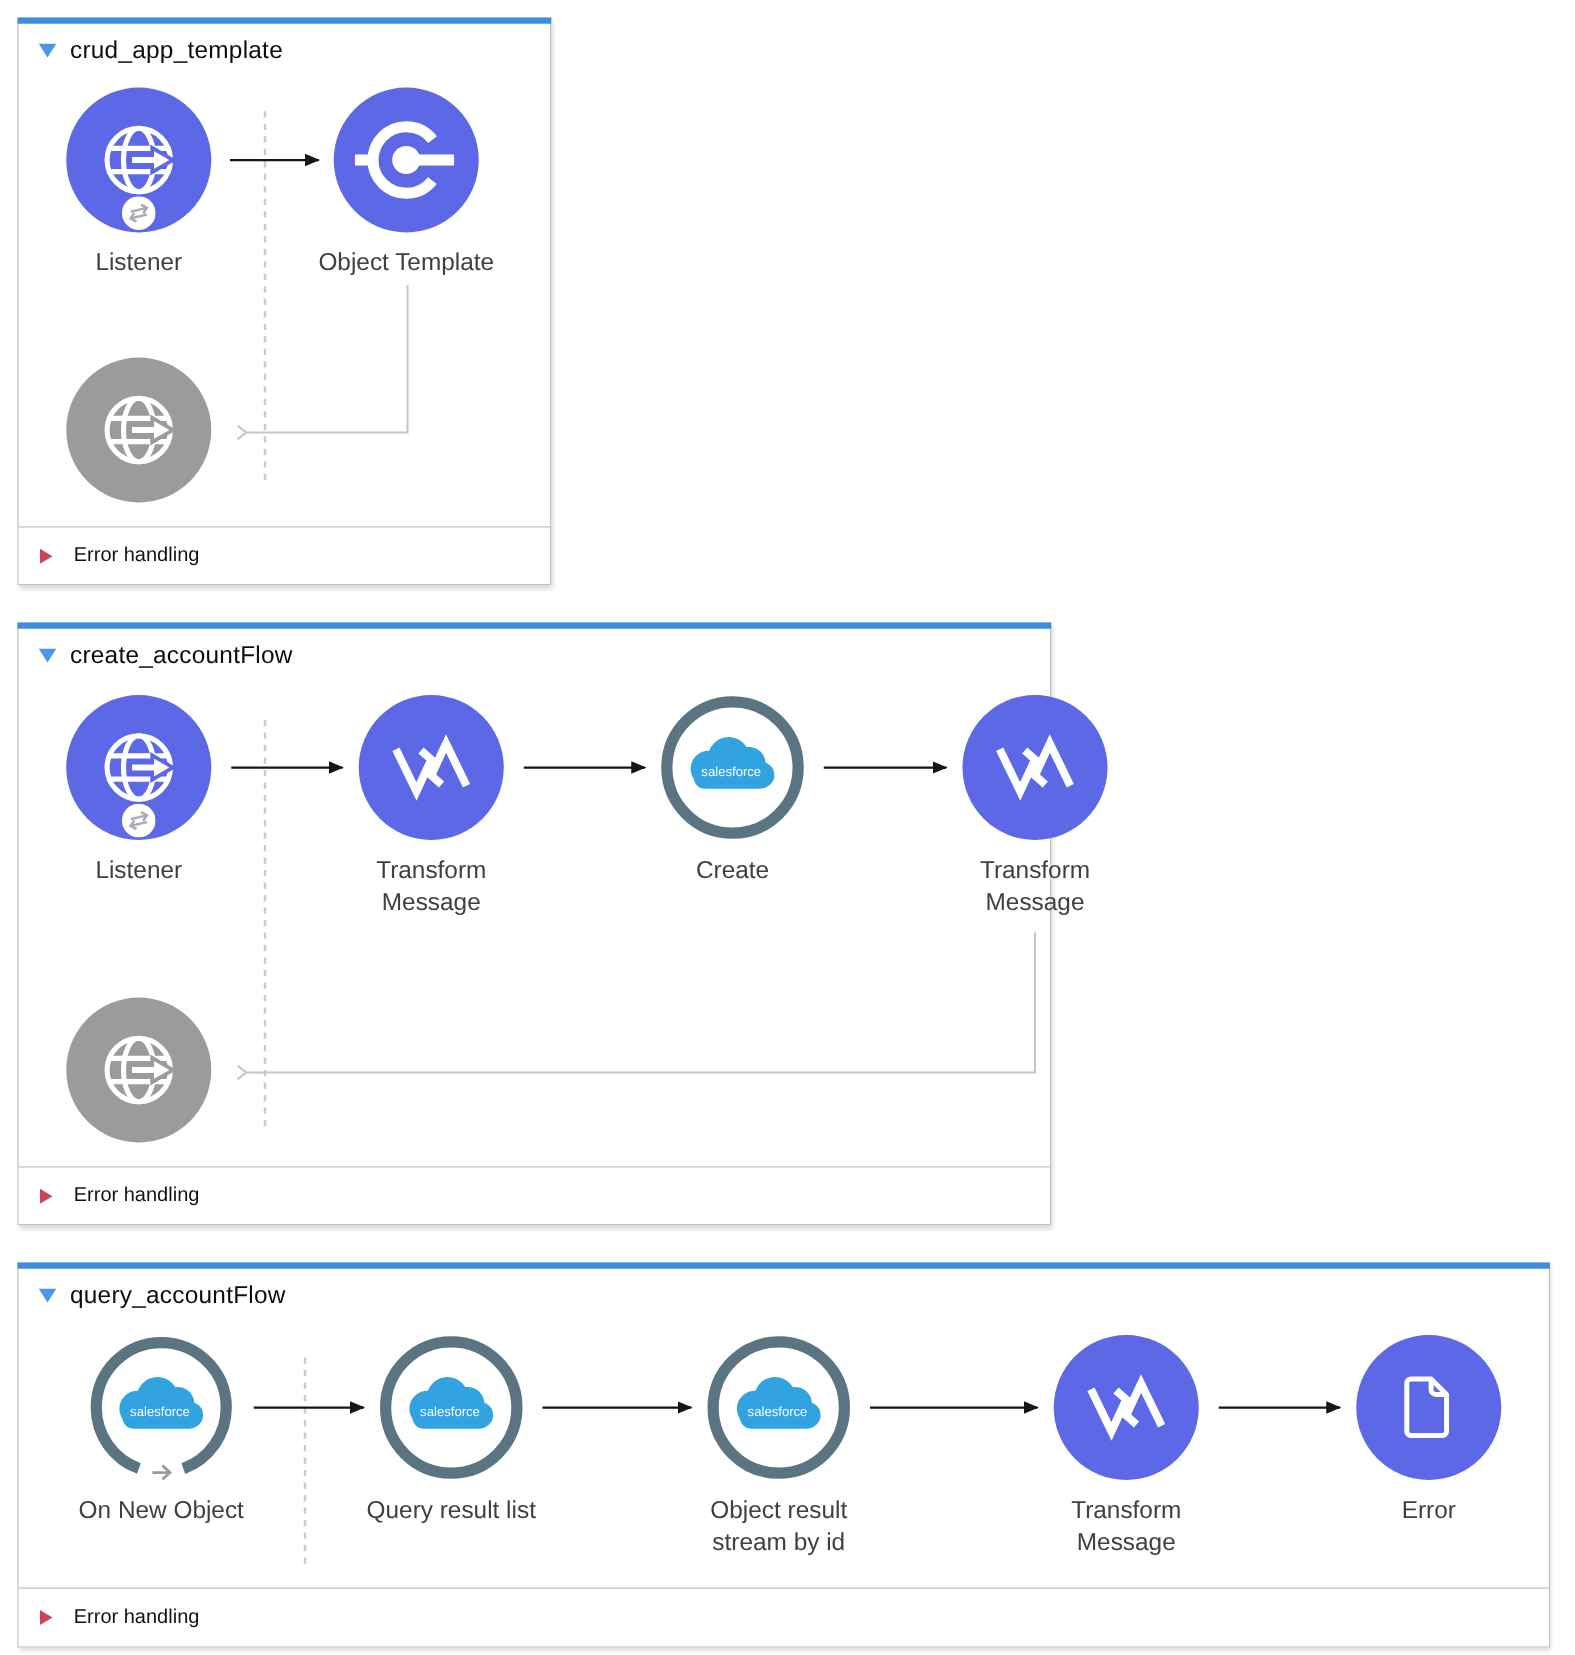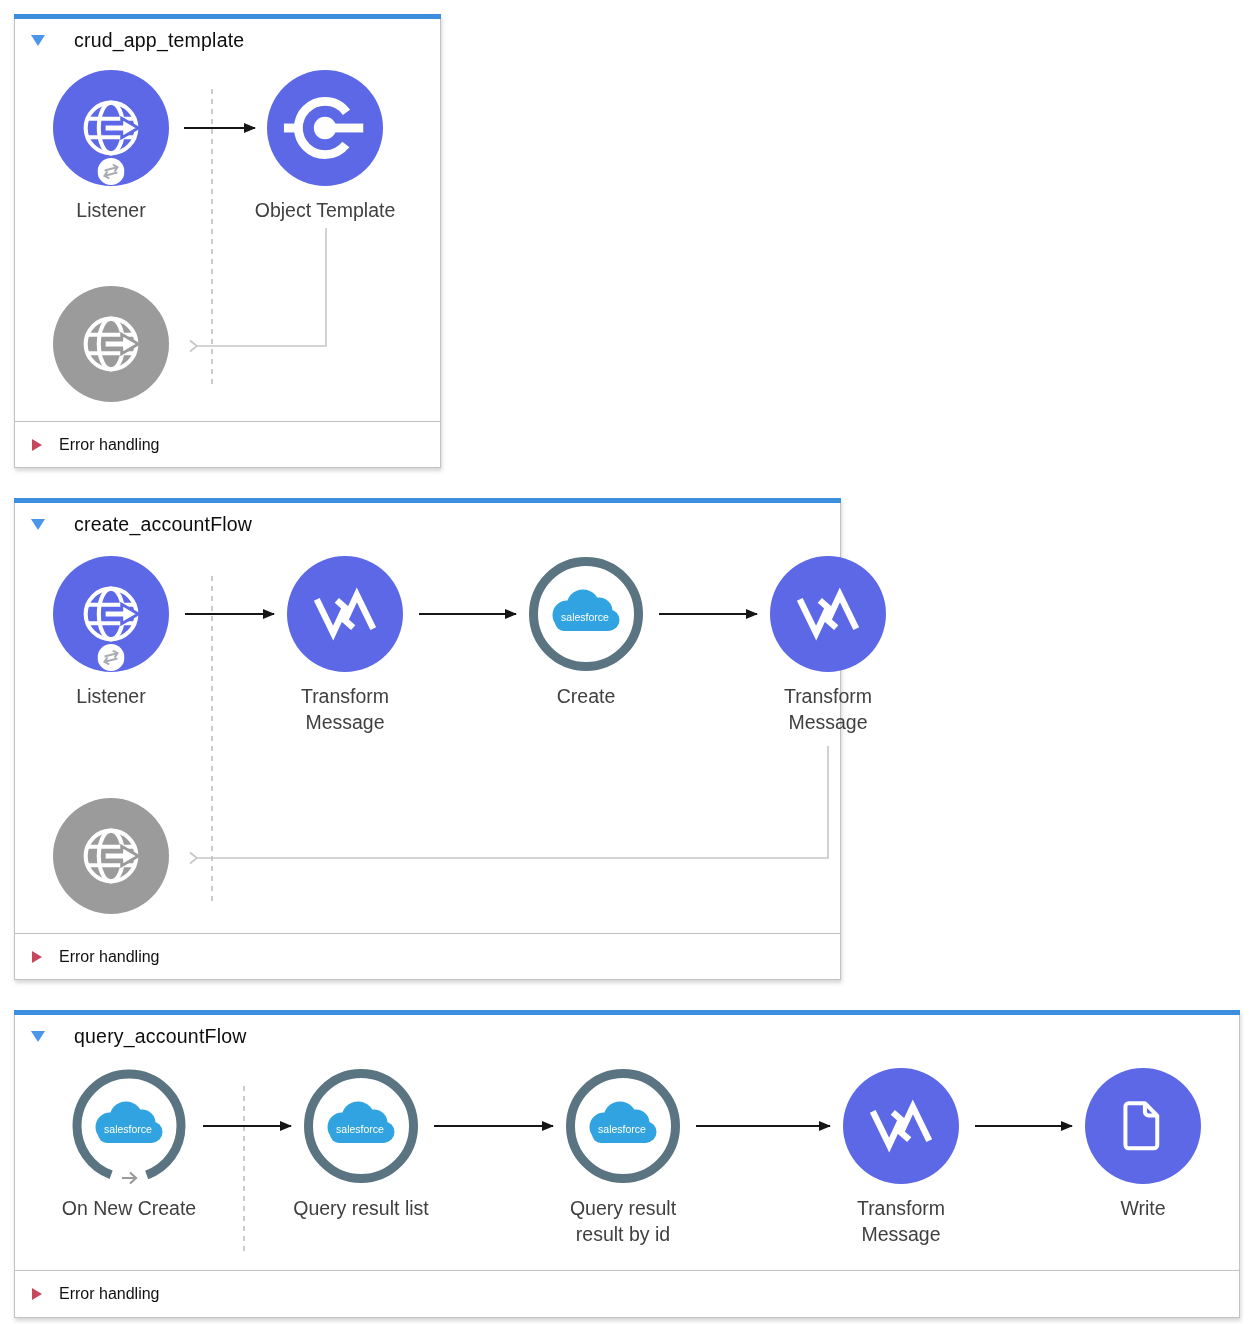--- a/index.html
+++ b/index.html
@@ -6,21 +6,21 @@
   body{width:1260px;height:1324px;position:relative;font-family:"Liberation Sans",sans-serif;}
   .flow{
     position:absolute;background:#ffffff;border:1px solid #c2c2c2;
     box-shadow:1px 3px 4px rgba(0,0,0,.16);
     box-sizing:border-box;
   }
   .topbar{position:absolute;left:-1px;right:-1px;top:-1px;height:5px;background:#3e8ede;}
   .titlerow{position:absolute;left:0;top:10px;height:30px;display:flex;align-items:center;}
   .tri-down{width:0;height:0;border-left:7px solid transparent;border-right:7px solid transparent;
     border-top:11px solid #4a96e8;margin-left:16px;cursor:pointer;}
-  .flowtitle{margin-left:29px;font-size:19.5px;color:#0d0d0d;letter-spacing:.2px;}
+  .flowtitle{margin-left:11px;font-size:19.5px;color:#0d0d0d;letter-spacing:.2px;}
   .errrow{position:absolute;left:0;right:0;bottom:0;border-top:1px solid #c2c2c2;display:flex;align-items:center;background:#fff;}
   .tri-right{width:0;height:0;border-top:6.5px solid transparent;border-bottom:6.5px solid transparent;
     border-left:10px solid #c9475d;margin-left:17px;}
   .errlabel{margin-left:17px;font-size:16px;color:#111;}
   .conn{position:absolute;left:0;top:0;pointer-events:none;}
   .node{position:absolute;border-radius:50%;display:flex;align-items:center;justify-content:center;}
   .node-core{width:116px;height:116px;background:#5c68e6;}
   .node-muted{width:116px;height:116px;background:#9b9b9b;}
   .node-sf{width:114px;height:114px;background:#fff;border:9px solid #5b7482;box-sizing:border-box;}
   .badge{position:absolute;left:50%;bottom:-3px;transform:translateX(-50%);}
@@ -216,21 +216,21 @@
         <circle cx="-19" cy="1" r="14.5"></circle>
           <circle cx="-3" cy="-8" r="16.5"></circle>
         <circle cx="13" cy="-3" r="13.5"></circle>
           <circle cx="23" cy="6" r="10.5"></circle>
         <rect x="-31" y="-1" width="62" height="18" rx="9"></rect>
       </g>
       <text x="-1" y="7" text-anchor="middle" class="cloudtext">salesforce</text>
       <path d="M -7 52 H 6 M 1 46.5 L 7 52 L 1 57.5" stroke="#9b9b9b" stroke-width="2.2" fill="none"></path>
     </svg>
   </div>
-  <div class="nlabel" style="left:29px;top:184px;width:170px;">On New Create</div>
+  <div class="nlabel" style="left:29px;top:184px;width:170px;">On New Object</div>
 
   <div class="node node-sf" style="left:289px;top:58px;">
     <svg width="94" height="94" viewBox="-47 -47 94 94">
       <g fill="#31a3e0">
         <circle cx="-19" cy="1" r="14.5"></circle>
           <circle cx="-3" cy="-8" r="16.5"></circle>
         <circle cx="13" cy="-3" r="13.5"></circle>
           <circle cx="23" cy="6" r="10.5"></circle>
         <rect x="-31" y="-1" width="62" height="18" rx="9"></rect>
       </g>
@@ -244,37 +244,37 @@
       <g fill="#31a3e0">
         <circle cx="-19" cy="1" r="14.5"></circle>
           <circle cx="-3" cy="-8" r="16.5"></circle>
         <circle cx="13" cy="-3" r="13.5"></circle>
           <circle cx="23" cy="6" r="10.5"></circle>
         <rect x="-31" y="-1" width="62" height="18" rx="9"></rect>
       </g>
       <text x="-1" y="7" text-anchor="middle" class="cloudtext">salesforce</text>
     </svg>
   </div>
-  <div class="nlabel" style="left:543px;top:184px;width:130px;">Query result result by id</div>
+  <div class="nlabel" style="left:543px;top:184px;width:130px;">Object result stream by id</div>
 
   <div class="node node-core" style="left:828px;top:57px;">
     <svg width="82" height="82" viewBox="-45 -45 90 90">
       <g stroke="#fff" stroke-width="7" fill="none">
         <path d="M -31 -16 L -13 21 L 0 -7 L -9 -15"></path>
         <path d="M 31 16 L 13 -21 L 0 7 L 9 15"></path>
       </g>
     </svg>
   </div>
   <div class="nlabel" style="left:831px;top:184px;width:110px;">Transform Message</div>
 
   <div class="node node-core" style="left:1070px;top:57px;">
     <svg width="76" height="76" viewBox="-40 -40 80 80">
       <path d="M -15 -24 h 17 l 13 13 v 31 a 3.5 3.5 0 0 1 -3.5 3.5 h -26.5 a 3.5 3.5 0 0 1 -3.5 -3.5 v -40.5 a 3.5 3.5 0 0 1 3.5 -3.5 z" fill="none" stroke="#fff" stroke-width="4.2" stroke-linejoin="round"></path>
       <path d="M 2 -24 v 9 a 4 4 0 0 0 4 4 h 9" fill="none" stroke="#fff" stroke-width="4.2"></path>
     </svg>
   </div>
-  <div class="nlabel" style="left:1043px;top:184px;width:170px;">Write</div>
+  <div class="nlabel" style="left:1043px;top:184px;width:170px;">Error</div>
 
   <div class="errrow" style="height:46px;">
     <div class="tri-right"></div>
     <div class="errlabel">Error handling</div>
   </div>
 </div>
 
 </body></html>

